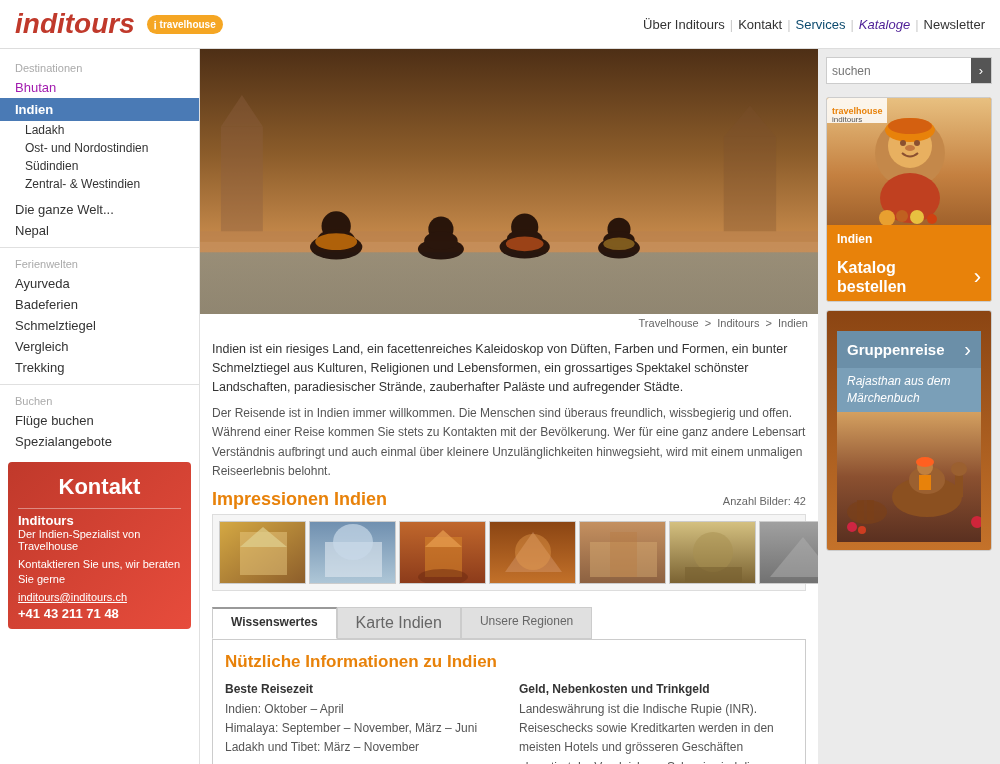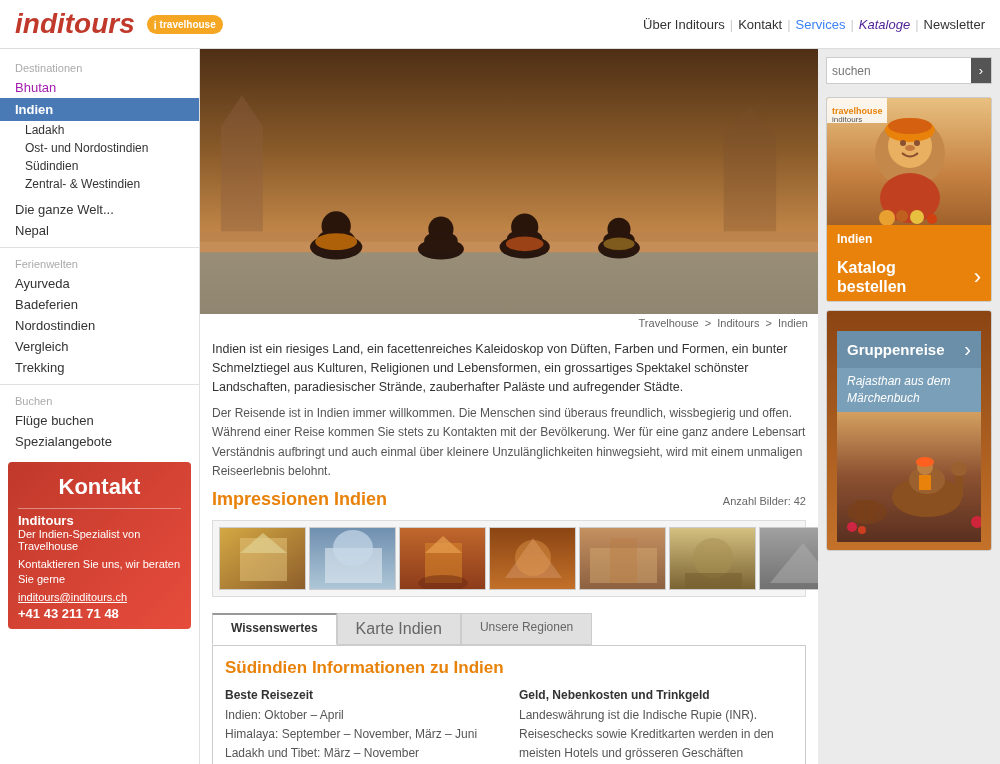--- a/index.html
+++ b/index.html
@@ -72,21 +72,21 @@
     <span id="travelhouse-badge" style="background:#f5a623;color:#fff;font-size:10px;font-weight:bold;border-radius:10px;padding:2px 7px;margin-left:4px;">
       <span style="font-size:11px;">ℹ</span>
       <span>travelhouse</span>
     </span>
   </div>
   <div id="nav-area" style="display:flex;align-items:center;gap:5px;font-size:13px;">
     <a href="#" style="color:#333;text-decoration:none;">Über Inditours</a>
     <span style="color:#ccc;">|</span>
     <a href="#" style="color:#333;text-decoration:none;">Kontakt</a>
     <span style="color:#ccc;">|</span>
-    <a href="#" style="color:#3b82f6;text-decoration:none;">Services</a>
+    <a href="#" style="color:#0c4a6e;text-decoration:none;">Services</a>
     <span style="color:#ccc;">|</span>
     <a href="#" style="color:#4c1d95;text-decoration:none;font-style:italic;">Kataloge</a>
     <span style="color:#ccc;">|</span>
     <a href="#" style="color:#333;text-decoration:none;">Newsletter</a>
   </div>
 </div>
 
 <div id="main-layout" style="display:flex;background:#fff;">
 
   <div id="sidebar" style="width:200px;min-width:200px;padding:5px 0;border-right:1px solid #e0e0e0;background:#fff;">
@@ -97,21 +97,21 @@
     <div class="sidebar-sub-item" style="padding:2px 15px 2px 25px;font-size:12px;color:#333;cursor:pointer;">Ost- und Nordostindien</div>
     <div class="sidebar-sub-item" style="padding:2px 15px 2px 25px;font-size:12px;color:#333;cursor:pointer;">Südindien</div>
     <div class="sidebar-sub-item" style="padding:2px 15px 2px 25px;font-size:12px;color:#333;cursor:pointer;">Zentral- &amp; Westindien</div>
     <div style="height:6px;"></div>
     <div class="sidebar-item" style="padding:3px 15px;font-size:13px;cursor:pointer;color:#333;">Die ganze Welt...</div>
     <div class="sidebar-item" style="padding:3px 15px;font-size:13px;cursor:pointer;color:#333;">Nepal</div>
     <hr style="border:none;border-top:1px solid #e0e0e0;margin:6px 0;">
     <div class="sidebar-section-title" style="color:#aaa;font-size:11px;padding:4px 15px 3px 15px;">Ferienwelten</div>
     <div class="sidebar-item" style="padding:3px 15px;font-size:13px;cursor:pointer;color:#333;">Ayurveda</div>
     <div class="sidebar-item" style="padding:3px 15px;font-size:13px;cursor:pointer;color:#333;">Badeferien</div>
-    <div class="sidebar-item" style="padding:3px 15px;font-size:13px;cursor:pointer;color:#333;">Nordostindien</div>
+    <div class="sidebar-item" style="padding:3px 15px;font-size:13px;cursor:pointer;color:#333;">Schmelztiegel</div>
     <div class="sidebar-item" style="padding:3px 15px;font-size:13px;cursor:pointer;color:#333;">Vergleich</div>
     <div class="sidebar-item" style="padding:3px 15px;font-size:13px;cursor:pointer;color:#333;">Trekking</div>
     <hr style="border:none;border-top:1px solid #e0e0e0;margin:6px 0;">
     <div class="sidebar-section-title" style="color:#aaa;font-size:11px;padding:4px 15px 3px 15px;">Buchen</div>
     <div class="sidebar-item" style="padding:3px 15px;font-size:13px;cursor:pointer;color:#333;">Flüge buchen</div>
     <div class="sidebar-item" style="padding:3px 15px;font-size:13px;cursor:pointer;color:#333;">Spezialangebote</div>
 
     <div id="kontakt-box" style="margin:10px 8px;background:linear-gradient(135deg,#c0392b,#e74c3c);border-radius:4px;color:#fff;padding:8px 10px;">
       <div style="font-size:22px;font-weight:bold;text-align:center;padding:4px 0;">Kontakt</div>
       <hr style="border:none;border-top:1px solid rgba(255,255,255,0.4);margin:4px 0;">
@@ -187,21 +187,21 @@
       <span style="margin:0 3px;">&gt;</span>
       <span>Indien</span>
     </div>
 
     <div id="intro-text" style="padding:8px 12px;line-height:1.5;">
       <p style="color:#333;font-size:12.5px;margin-bottom:8px;">Indien ist ein riesiges Land, ein facettenreiches Kaleidoskop von Düften, Farben und Formen, ein bunter Schmelztiegel aus Kulturen, Religionen und Lebensformen, ein grossartiges Spektakel schönster Landschaften, paradiesischer Strände, zauberhafter Paläste und aufregender Städte.</p>
       <p style="color:#555;font-size:12px;line-height:1.6;">Der Reisende ist in Indien immer willkommen. Die Menschen sind überaus freundlich, wissbegierig und offen. Während einer Reise kommen Sie stets zu Kontakten mit der Bevölkerung. Wer für eine ganz andere Lebensart Verständnis aufbringt und auch einmal über kleinere Unzulänglichkeiten hinwegsieht, wird mit einem unmaligen Reiseerlebnis belohnt.</p>
     </div>
 
     <div id="impressionen" style="padding:0 12px 8px 12px;">
-      <div style="display:flex;justify-content:space-between;align-items:baseline;margin-bottom:6px;">
+      <div style="display:flex;justify-content:space-between;align-items:baseline;">
         <h2 style="color:#e8820a;font-size:18px;font-weight:bold;">Impressionen Indien</h2>
         <span style="font-size:11px;color:#666;">
           <span>Anzahl Bilder:</span>
           <span>42</span>
         </span>
       </div>
       <div id="thumbnails-row" style="display:flex;align-items:center;gap:3px;border:1px solid #ddd;padding:6px;background:#f5f5f5;">
         <div class="thumb thumb-1" style="width:87px;height:63px;border:1px solid #ccc;overflow:hidden;flex-shrink:0;cursor:pointer;">
           <svg width="87" height="63" viewBox="0 0 87 63">
               <defs>
@@ -297,21 +297,21 @@
       </div>
     </div>
 
     <div id="tabs" style="display:flex;margin:8px 12px 0 12px;">
       <div style="padding:6px 18px;font-size:12px;border:1px solid #ccc;cursor:pointer;background:#fff;border-bottom:1px solid #fff;font-weight:bold;border-top:2px solid #999;">Wissenswertes</div>
       <div style="padding:6px 18px;font-size:16px;border:1px solid #ccc;cursor:pointer;background:#e0e0e0;color:#666;">Karte Indien</div>
       <div style="padding:6px 18px;font-size:12px;border:1px solid #ccc;cursor:pointer;background:#e0e0e0;color:#666;">Unsere Regionen</div>
     </div>
 
     <div id="tab-content" style="border:1px solid #ccc;margin:0 12px 10px 12px;padding:12px;background:#fff;">
-      <h2 style="color:#e8820a;font-size:17px;font-weight:bold;margin-bottom:10px;">Südindien Informationen zu Indien</h2>
+      <h2 style="color:#e8820a;font-size:17px;font-weight:bold;margin-bottom:10px;">Nützliche Informationen zu Indien</h2>
       <div style="display:flex;gap:20px;">
         <div style="flex:1;">
           <h4 style="font-size:12px;font-weight:bold;color:#333;margin-bottom:4px;">Beste Reisezeit</h4>
           <p style="font-size:12px;color:#555;line-height:1.6;white-space:pre-line;">Indien: Oktober – April
 Himalaya: September – November, März – Juni
 Ladakh und Tibet: März – November</p>
 
         </div>
         <div style="flex:1;">
           <h4 style="font-size:12px;font-weight:bold;color:#333;margin-bottom:4px;">Geld, Nebenkosten und Trinkgeld</h4>

